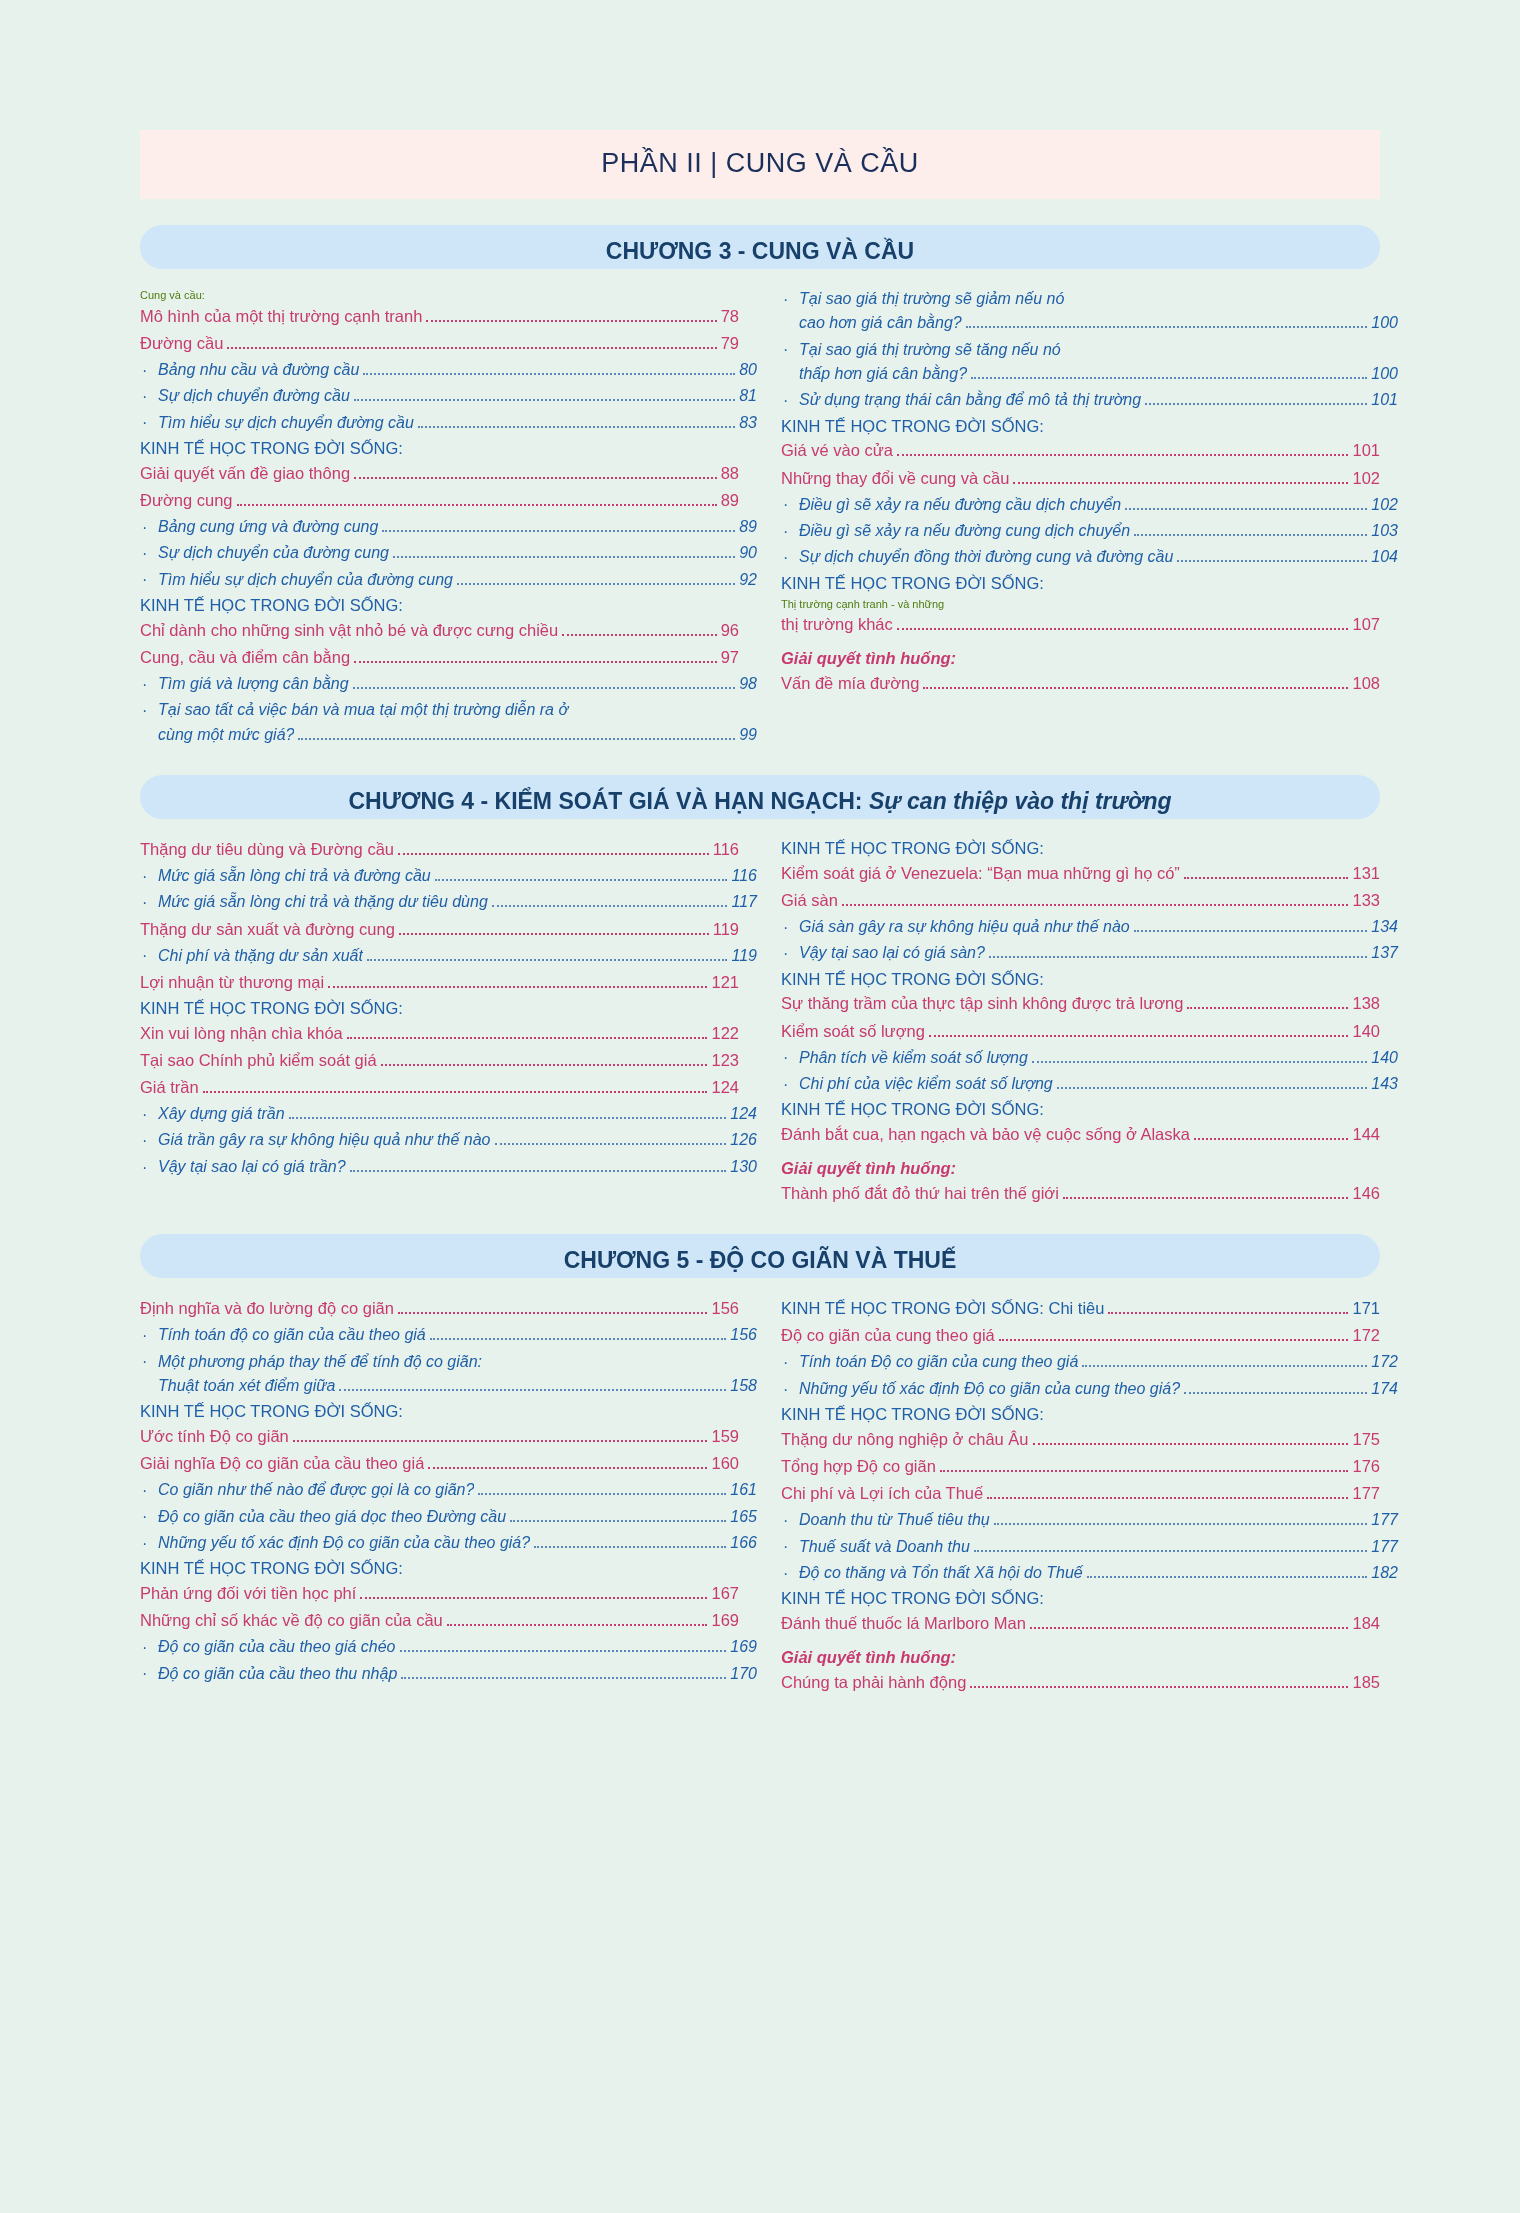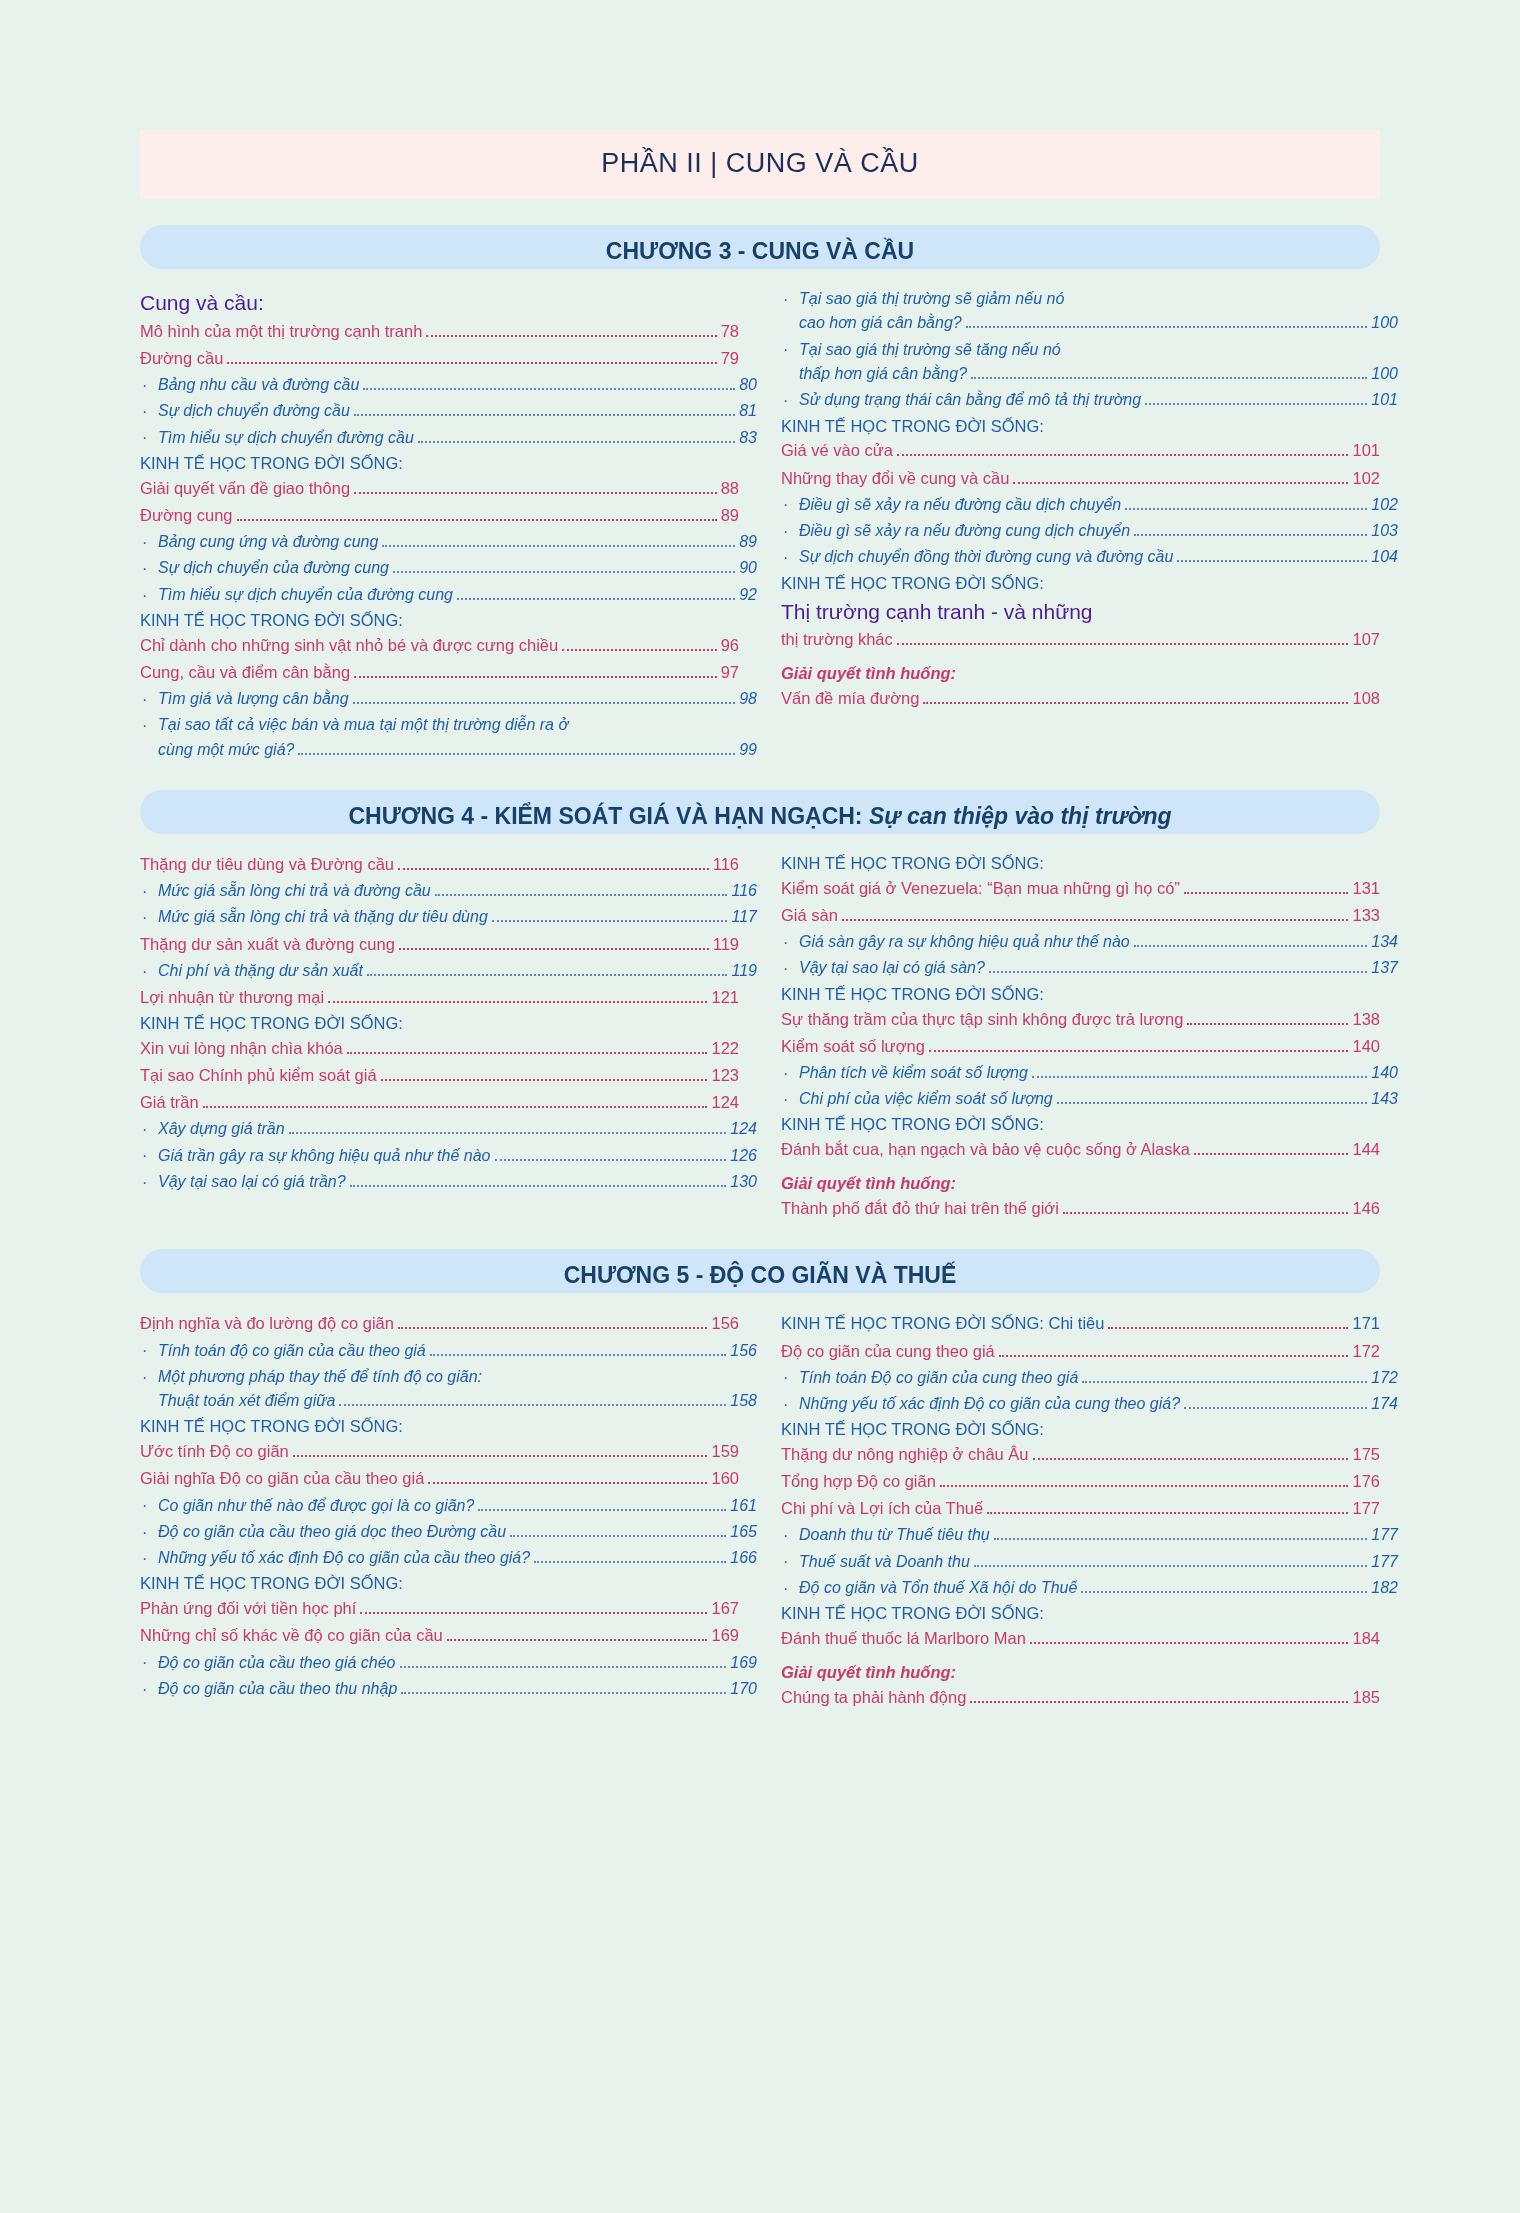--- a/index.html
+++ b/index.html
@@ -105,22 +105,22 @@
   }
   .kicker-solve {
     color: #c8396f;
     font-size: 16.5px;
     font-weight: bold;
     font-style: italic;
     margin-top: 10px;
     line-height: 1.45;
   }
   .wrapline {
-    color: #4c1d95;
-    font-size: 21px;
+    color: #4d7c0f;
+    font-size: 11px;
     line-height: 1.52;
   }
   .wrapline.blue {
     color: #1f5fa8;
     font-style: italic;
     font-size: 16px;
     padding-left: 18px;
   }
   .block { margin-bottom: 2px; }
 </style>
@@ -668,21 +668,21 @@
             <div class="entry lvl2">
               <span class="bullet">·</span>
               <span class="label">Thuế suất và Doanh thu</span>
               <span class="dots"></span>
               <span class="pg">177</span>
             </div>
           </div>
           <div class="block">
             <div class="entry lvl2">
               <span class="bullet">·</span>
-              <span class="label">Độ co giãn và Tổn thuế Xã hội do Thuế</span>
+              <span class="label">Độ co thăng và Tổn thất Xã hội do Thuế</span>
               <span class="dots"></span>
               <span class="pg">182</span>
             </div>
           </div>
           <div class="kicker">KINH TẾ HỌC TRONG ĐỜI SỐNG:</div>
           <div class="block">
             <div class="entry lvl1">
               <span class="label">Đánh thuế thuốc lá Marlboro Man</span>
               <span class="dots"></span>
               <span class="pg">184</span>

